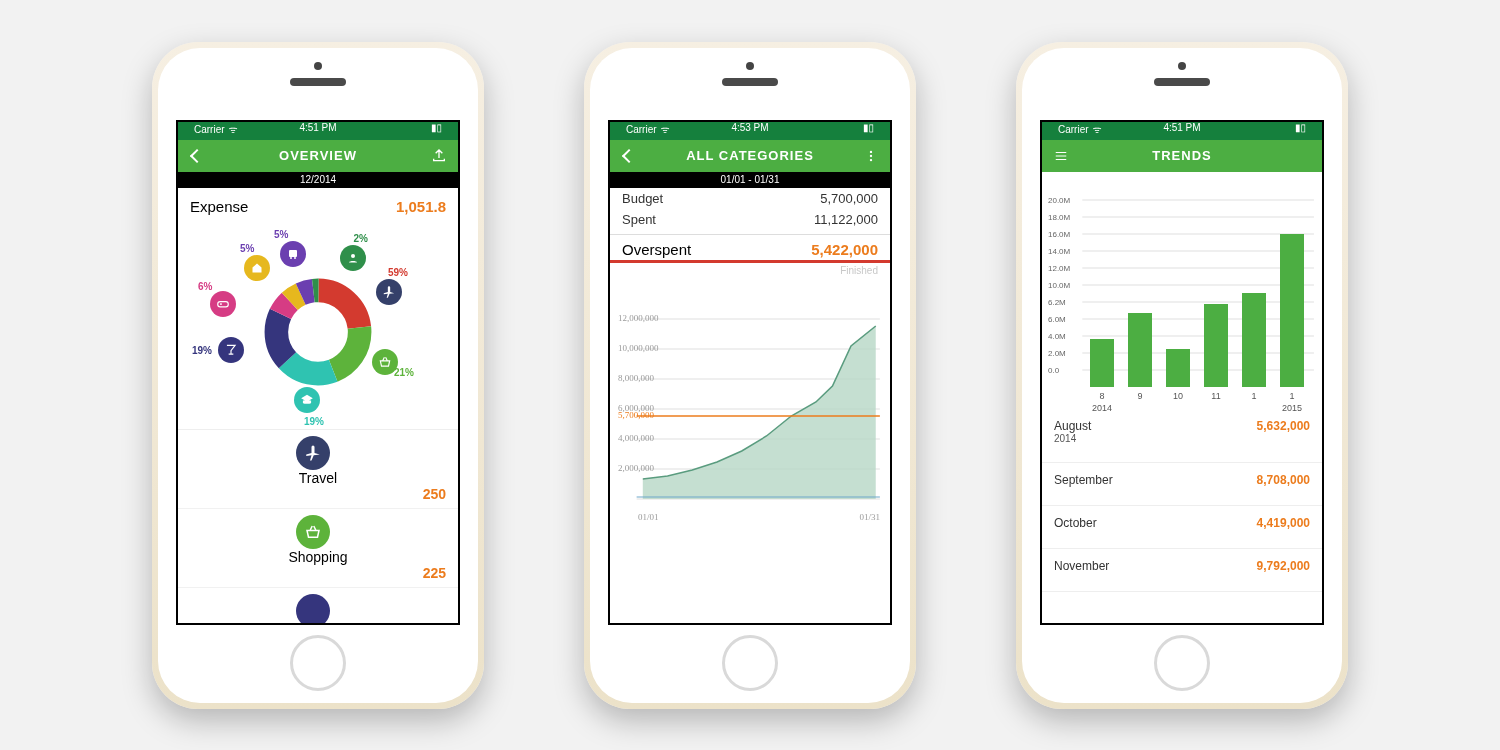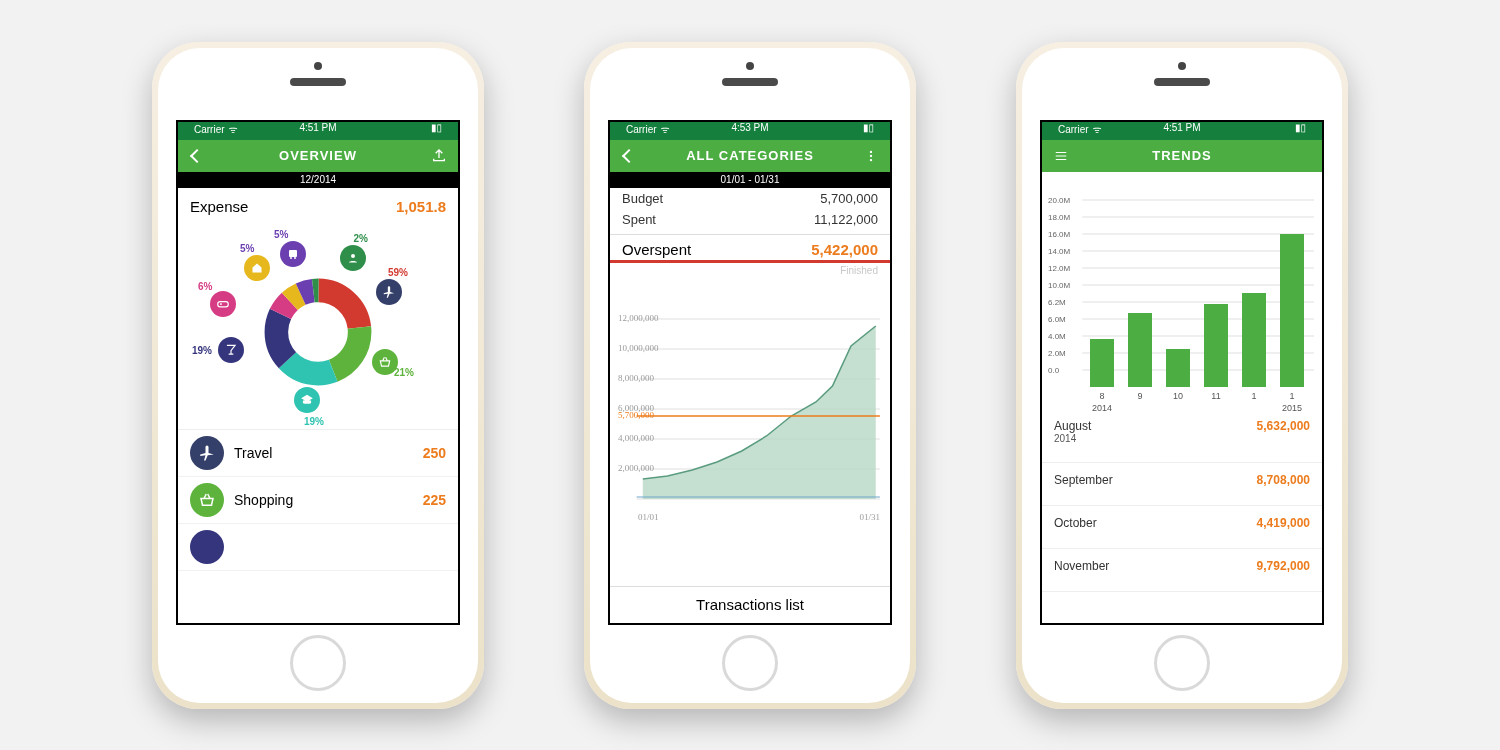--- a/index.html
+++ b/index.html
@@ -26,21 +26,21 @@
   .blackbar{height:16px;background:#000;color:#fff;font-size:10px;display:flex;align-items:center;justify-content:center;}
   
   .ov-head{display:flex;justify-content:space-between;padding:10px 12px 4px;font-size:15px;}
   .ov-head .amt{color:#ec7c1d;font-weight:600;}
   .donut-wrap{position:relative;height:210px;}
   .donut{position:absolute;top:58px;left:50%;transform:translateX(-50%);}
   .pct{position:absolute;font-size:10px;font-weight:600;}
   .mini-ico{position:absolute;width:26px;height:26px;border-radius:50%;display:flex;align-items:center;justify-content:center;}
   .mini-ico svg{display:block;}
   .cat-list{border-top:1px solid #eee;}
-  .cat-row{display:flex;align-items:center;padding:6px 12px;border-bottom:1px solid #f1f1f1;font-size:14px;}
+  .cat-row{display:flex;align-items:center;padding:6px 12px;border-bottom:1px solid #f1f1f1;font-size:14px;flex-direction:column;}
   .cat-ico{width:34px;height:34px;border-radius:50%;margin-right:10px;display:flex;align-items:center;justify-content:center;}
   .cat-row .val{margin-left:auto;color:#ec7c1d;font-weight:700;}
   
   .kv{display:flex;justify-content:space-between;padding:3px 12px;font-size:13px;color:#333;}
   .overspent{display:flex;justify-content:space-between;padding:6px 12px 2px;font-size:15px;gap:10px;}
   .overspent .ovv{color:#ec7c1d;font-weight:600;}
   .redline{height:3px;background:#d33a2f;margin:0 0 0 0;}
   .finished{text-align:right;color:#c8c8c8;font-size:10px;padding:2px 12px 0;}
   .area-chart{position:relative;height:230px;margin:28px 6px 0;font-family:Liberation Serif, serif;}
   .ytick{position:absolute;left:2px;font-size:9px;color:#9a9a9a;}
@@ -242,21 +242,20 @@
           <span class="ytick" style="top:9px">12,000,000</span>
           <span class="ytick" style="top:39px">10,000,000</span>
           <span class="ytick" style="top:69px">8,000,000</span>
           <span class="ytick" style="top:99px">6,000,000</span>
           <span class="ytick" style="top:106px;color:#ec7c1d">5,700,000</span>
           <span class="ytick" style="top:129px">4,000,000</span>
           <span class="ytick" style="top:159px">2,000,000</span>
           <span class="xl" style="left:22px;bottom:12px">01/01</span>
           <span class="xl" style="right:4px;bottom:12px">01/31</span>
         </div>
-        <div class="trans-btn"><span>Transactions list</span></div>
       </div>
     </div>
   </div>
 
   <div class="phone">
     <div class="phone-inner">
       <div class="camera"></div>
         <div class="speaker"></div>
         <div class="home"></div>
       <div class="screen">

